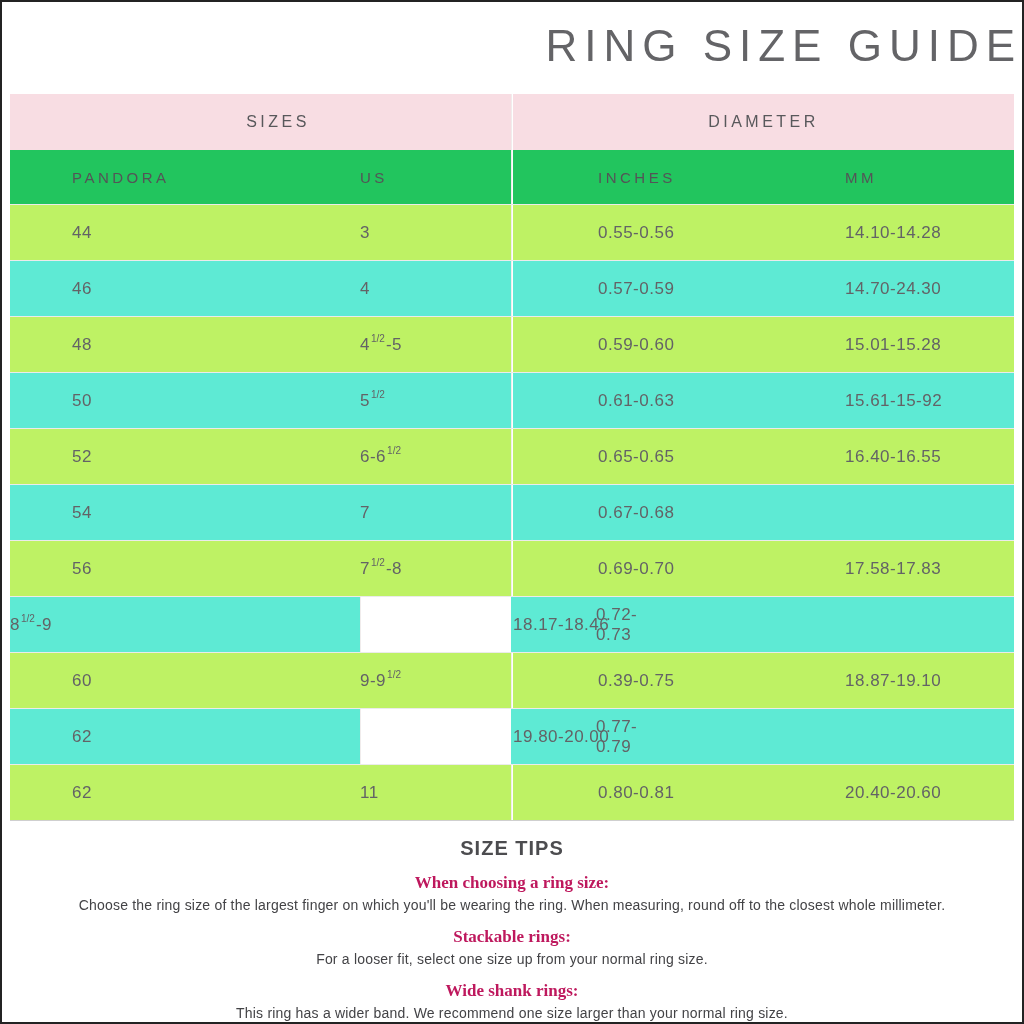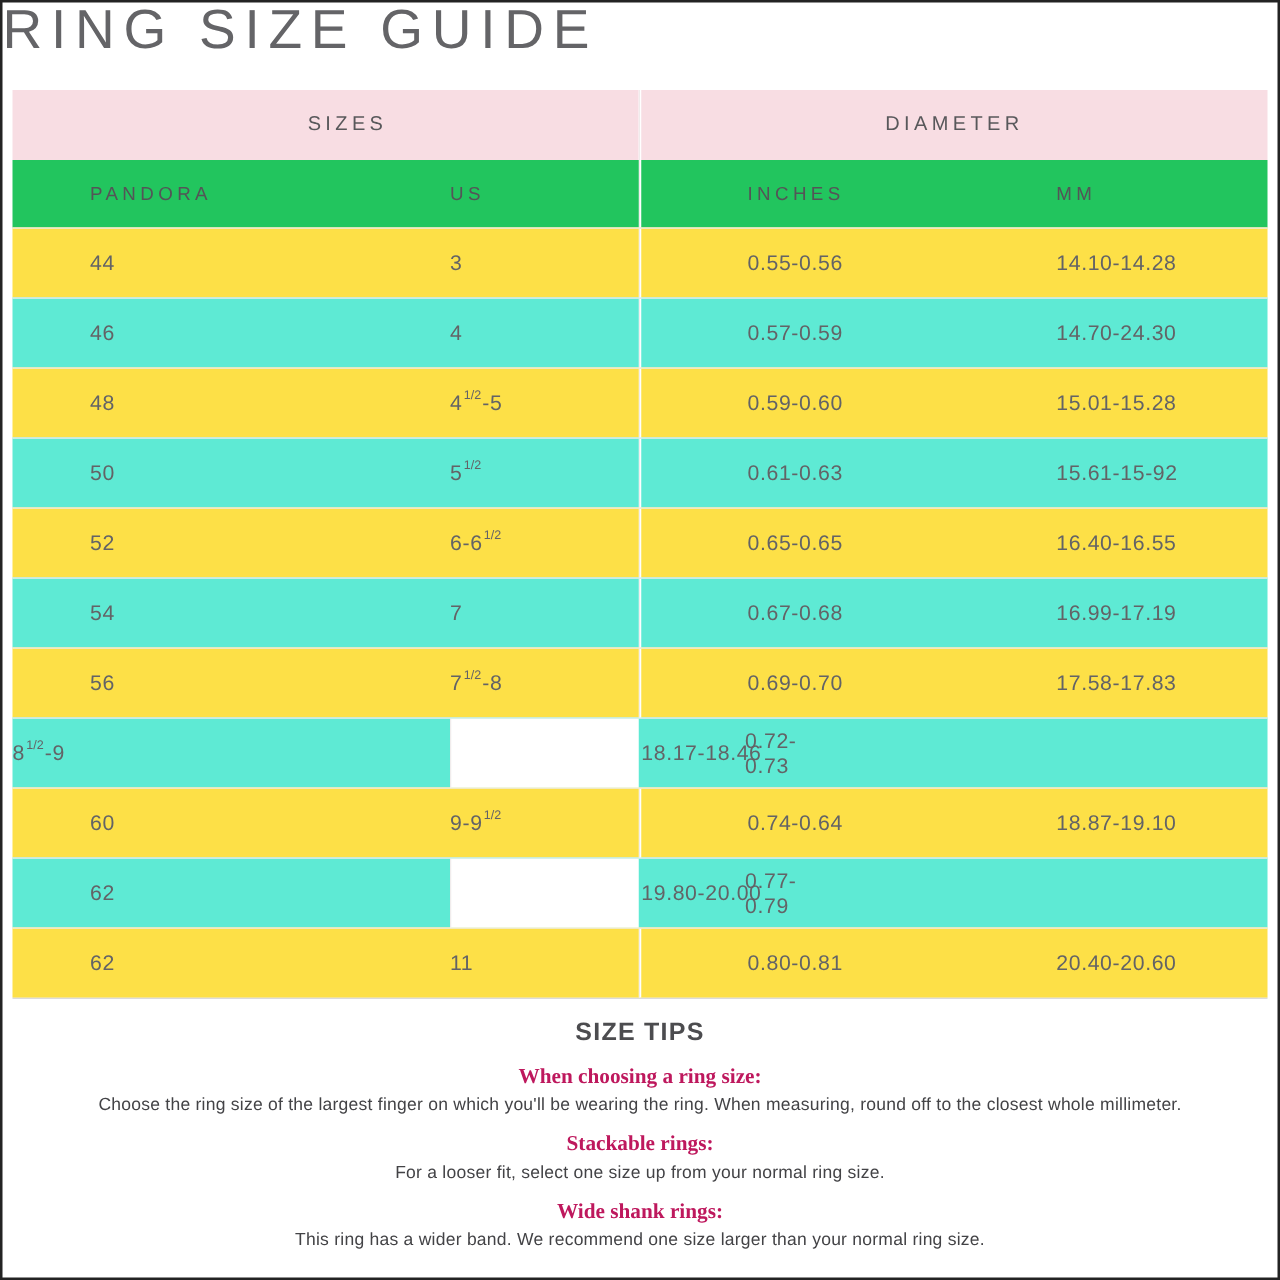--- a/index.html
+++ b/index.html
@@ -5,21 +5,22 @@
   * { box-sizing: border-box; margin: 0; padding: 0; }
   html, body { background: #fff; }
   body {
     width: 1024px; height: 1024px;
     border: 2px solid #232323;
     font-family: "Liberation Sans", sans-serif;
     overflow: hidden;
     position: relative;
   }
   h1.page-title {
-    text-align: left;
+    margin-top: 22px;
+    text-align: right;
     font-size: 44px;
     line-height: 44px;
     font-weight: 500;
     letter-spacing: 7px;
     color: #646467;
   }
   .table {
     margin: 26px 8px 0 8px;
     border-bottom: 1px solid #cfcfcf;
   }
@@ -47,21 +48,21 @@
   }
   .cell { display: flex; align-items: center; }
   .c-pandora { padding-left: 62px; }
   .c-inches  { padding-left: 85px; }
   .drow {
     height: 56px;
     border-top: 1px solid #ebebeb;
     font-size: 17px;
     color: #636366;
     letter-spacing: 0.5px;
-    background: #fde047;
+    background: #bef264;
   }
   .drow.alt { background: #5eead4; }
   sup {
     font-size: 10px;
     line-height: 1;
     position: relative;
     top: -6px;
     letter-spacing: 0;
     margin: 0 1px;
   }
@@ -153,21 +154,20 @@
     <div class="vgap"></div>
     <div class="cell c-inches">0.65-0.65</div>
     <div class="cell c-mm">16.40-16.55</div>
   </div>
 
   <div class="trow drow alt">
     <div class="cell c-pandora">54</div>
     <div class="cell c-us">7</div>
     <div class="vgap"></div>
     <div class="cell c-inches">0.67-0.68</div>
-    <div class="cell c-mm">16.99-17.19</div>
   </div>
 
   <div class="trow drow">
     <div class="cell c-pandora">56</div>
     <div class="cell c-us">7<sup>1/2</sup>-8</div>
     <div class="vgap"></div>
     <div class="cell c-inches">0.69-0.70</div>
     <div class="cell c-mm">17.58-17.83</div>
   </div>
 
@@ -175,21 +175,21 @@
     <div class="cell c-us">8<sup>1/2</sup>-9</div>
     <div class="vgap"></div>
     <div class="cell c-inches">0.72-0.73</div>
     <div class="cell c-mm">18.17-18.46</div>
   </div>
 
   <div class="trow drow">
     <div class="cell c-pandora">60</div>
     <div class="cell c-us">9-9<sup>1/2</sup></div>
     <div class="vgap"></div>
-    <div class="cell c-inches">0.74-0.64</div>
+    <div class="cell c-inches">0.39-0.75</div>
     <div class="cell c-mm">18.87-19.10</div>
   </div>
 
   <div class="trow drow alt">
     <div class="cell c-pandora">62</div>
     <div class="vgap"></div>
     <div class="cell c-inches">0.77-0.79</div>
     <div class="cell c-mm">19.80-20.00</div>
   </div>
 

